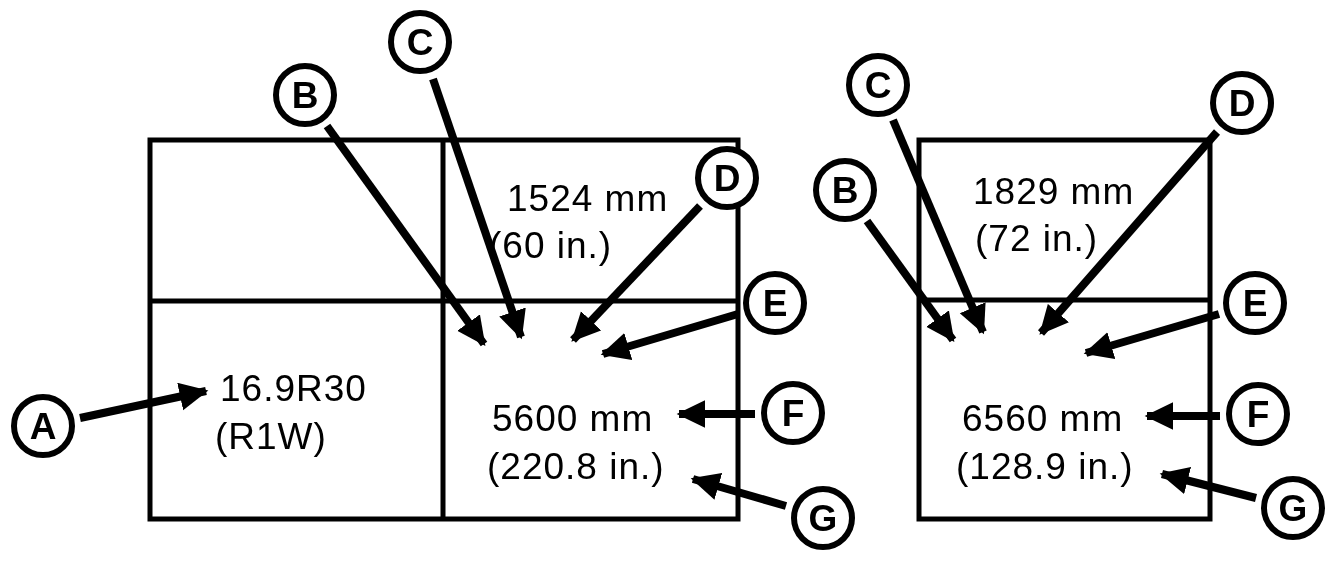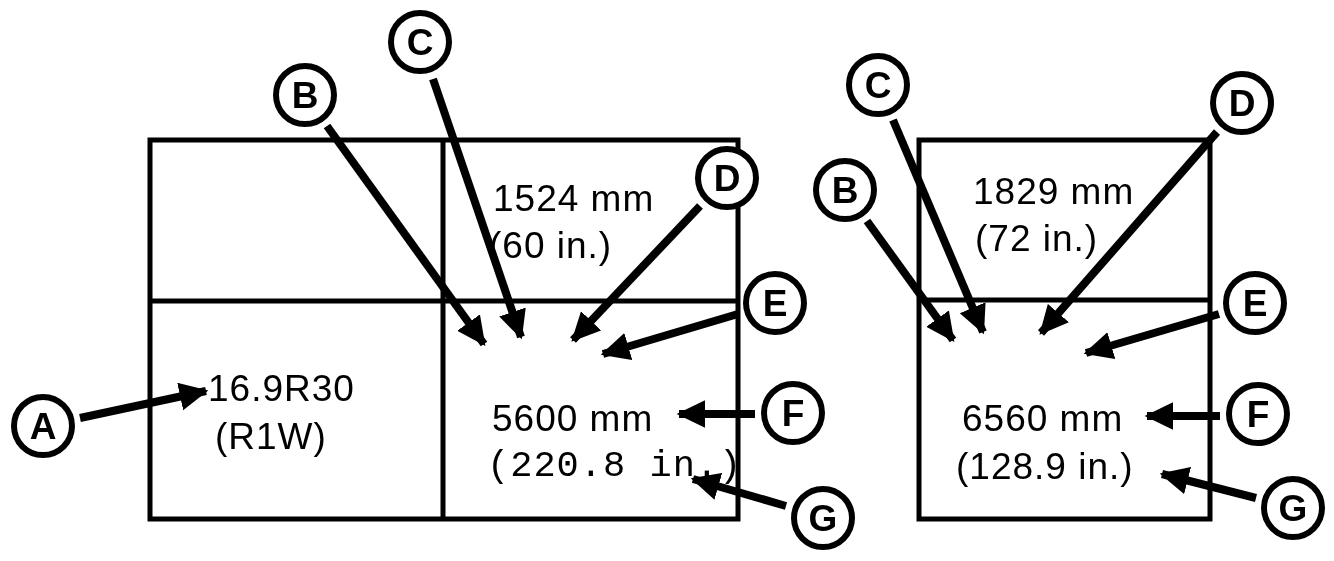--- a/index.html
+++ b/index.html
@@ -83,25 +83,25 @@
   <div class="callout" style="left:761px;  top:381px;">F</div>
   <div class="callout" style="left:791px;  top:486px;">G</div>
 
   <div class="callout" style="left:813px;  top:158px;">B</div>
   <div class="callout" style="left:846px;  top:53px;">C</div>
   <div class="callout" style="left:1210px; top:71px;">D</div>
   <div class="callout" style="left:1223px; top:271px;">E</div>
   <div class="callout" style="left:1226px; top:382px;">F</div>
   <div class="callout" style="left:1261px; top:476px;">G</div>
 
-  <div class="label" style="left:493px; top:180px;">1524 mm</div>
+  <div class="label" style="left:507px; top:180px;">1524 mm</div>
   <div class="label" style="left:489px; top:227px;">(60 in.)</div>
   <div class="label" style="left:492px; top:400px;">5600 mm</div>
-  <div class="label" style="left:487px; top:448px;font-family:Liberation Mono, monospace;">(220.8 in.)</div>
-  <div class="label" style="left:208px; top:370px;">16.9R30</div>
+  <div class="label" style="left:487px; top:448px;">(220.8 in.)</div>
+  <div class="label" style="left:220px; top:370px;">16.9R30</div>
   <div class="label" style="left:215px; top:418px;">(R1W)</div>
 
   <div class="label" style="left:973px; top:173px;">1829 mm</div>
   <div class="label" style="left:975px; top:220px;">(72 in.)</div>
   <div class="label" style="left:962px; top:400px;">6560 mm</div>
   <div class="label" style="left:956px; top:448px;">(128.9 in.)</div>
 
 </div>
 
 </body></html>

